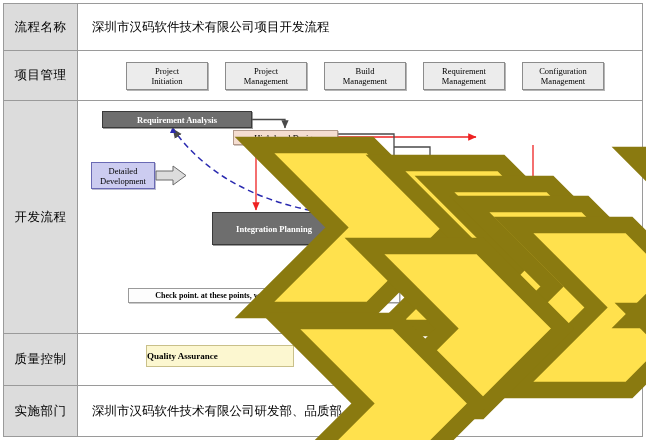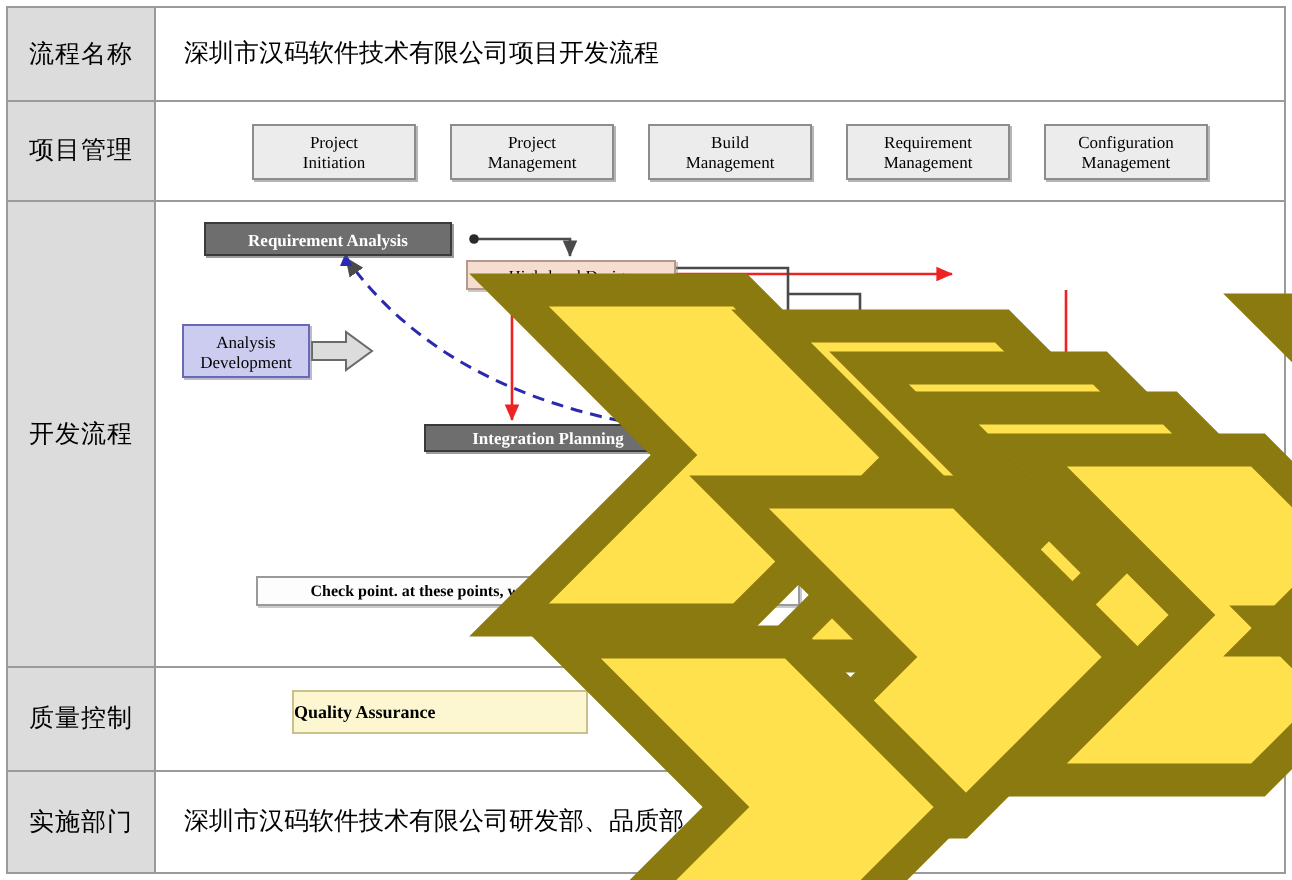--- a/index.html
+++ b/index.html
@@ -151,21 +151,21 @@
             <path d="M322,119 C250,117 150,105 95,28" fill="none" stroke="#2a2ab0" stroke-width="1.5" stroke-dasharray="6,4" marker-end="url(#ah)"></path>
             <path d="M95,30 L95,27" fill="none" stroke="#2a2ab0" stroke-width="1.5"></path>
             <polygon points="92,32 98,32 95,25" fill="#2a2ab0"></polygon>
             <circle cx="322" cy="119" r="3.2" fill="#2a2ab0"></circle>
 
             <g>
               <path d="M78,70 L95,70 L95,65 L108,74.5 L95,84 L95,79 L78,79 z" fill="#dcdcdc" stroke="#6a6a6a" stroke-width="1"></path>
             </g>
           </svg>
 
-          <div class="node dark" style="left:24px;top:10px;width:124px;height:17px;">
+          <div class="node dark" style="left:24px;top:10px;width:150px;height:17px;">
             <span>Requirement Analysis</span>
           </div>
           <div class="chk" style="left:10px;top:11px;">
             <svg viewBox="0 0 16 14">
                 <path d="M1,2 L8,2 L13,7 L8,12 L1,12 L6,7 z" fill="#ffe14d" stroke="#8a7a10" stroke-width="1"></path>
               </svg>
           </div>
 
           <div class="node pink" style="left:155px;top:29px;width:105px;height:15px;">
             <span>High-level Design</span>
@@ -221,38 +221,38 @@
           <div class="chk" style="left:390px;top:177px;">
             <svg viewBox="0 0 16 14">
                 <path d="M1,2 L8,2 L13,7 L8,12 L1,12 L6,7 z" fill="#ffe14d" stroke="#8a7a10" stroke-width="1"></path>
               </svg>
           </div>
 
           <div class="node pink" style="left:452px;top:198px;width:98px;height:15px;">
             <span>Warranty</span>
           </div>
 
-          <div class="node dark" style="left:134px;top:111px;width:124px;height:14px;">
+          <div class="node dark" style="left:134px;top:111px;width:124px;height:33px;">
             <span>Integration Planning</span>
           </div>
           <div class="chk" style="left:120px;top:112px;">
             <svg viewBox="0 0 16 14">
                 <path d="M1,2 L8,2 L13,7 L8,12 L1,12 L6,7 z" fill="#ffe14d" stroke="#8a7a10" stroke-width="1"></path>
               </svg>
           </div>
 
           <div class="chk" style="left:387px;top:21px;">
             <svg viewBox="0 0 16 14">
                 <path d="M1,2 L8,2 L13,7 L8,12 L1,12 L6,7 z" fill="#ffe14d" stroke="#8a7a10" stroke-width="1"></path>
               </svg>
           </div>
 
           <div class="node lav" style="left:13px;top:61px;width:64px;height:27px;">
             <div>
-              <span>Analysis</span><br>
+              <span>Detailed</span><br>
               <span>Development</span>
             </div>
           </div>
 
           <div class="node note" style="left:50px;top:187px;width:272px;height:15px;">
             <span>Check point. at these points, work products need to be reviewed</span>
           </div>
           <div class="chk" style="left:36px;top:187px;">
             <svg viewBox="0 0 16 14">
                 <path d="M1,2 L8,2 L13,7 L8,12 L1,12 L6,7 z" fill="#ffe14d" stroke="#8a7a10" stroke-width="1"></path>

